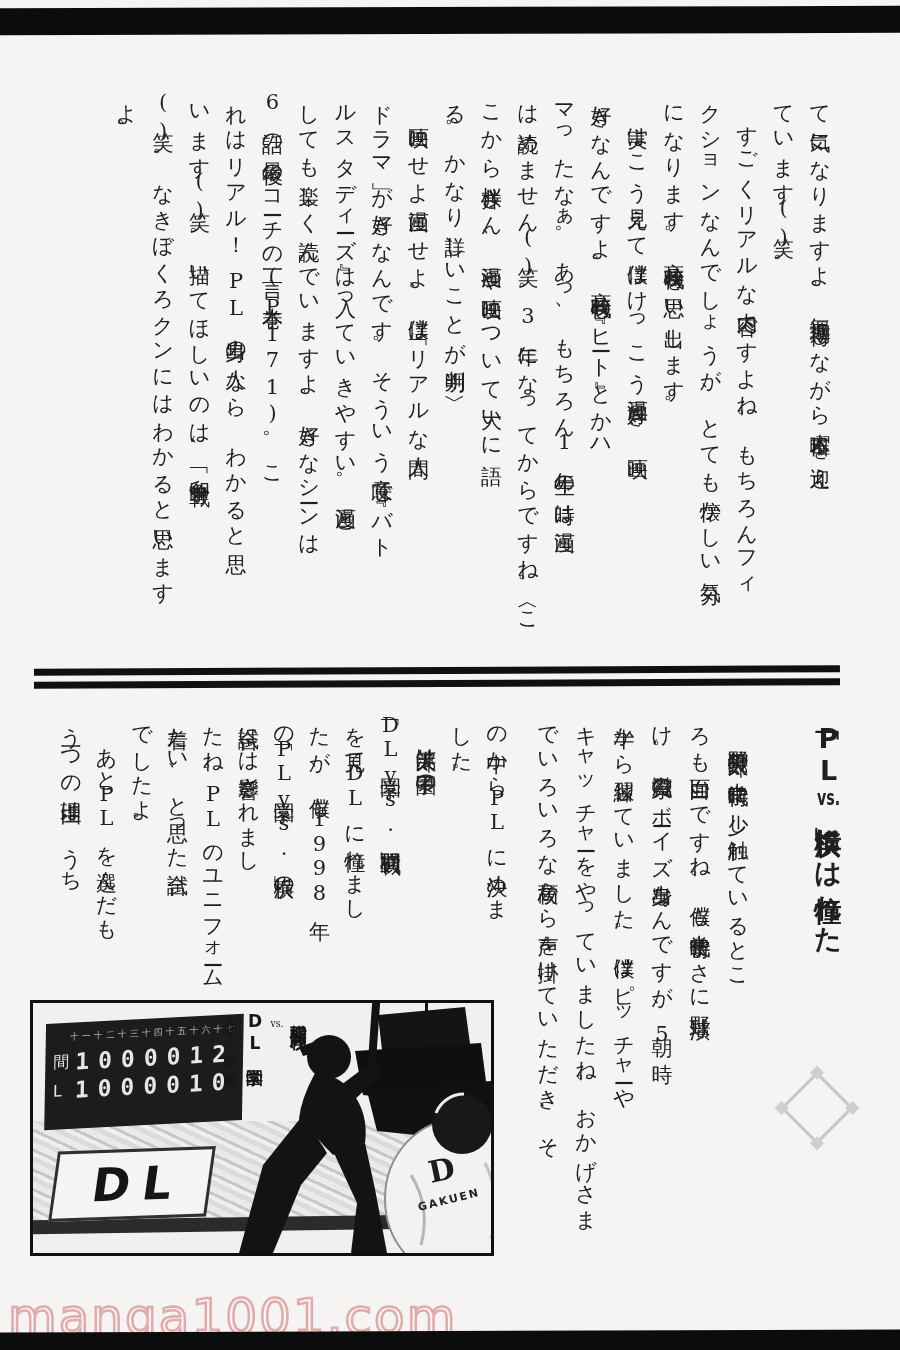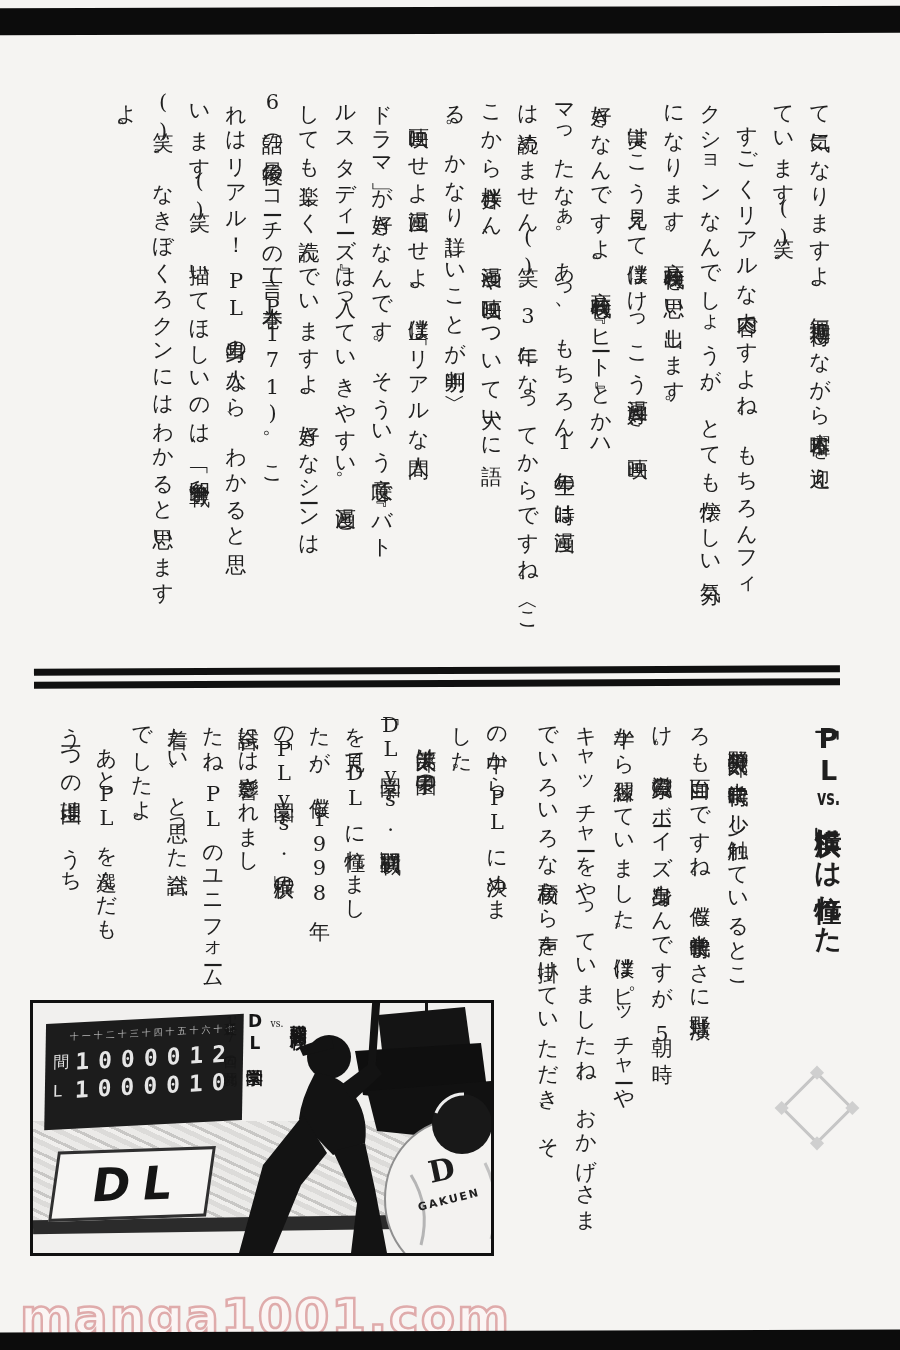--- a/index.html
+++ b/index.html
@@ -78,23 +78,23 @@
   }
   #panel-caption .cap-team{
     font-size:17px;font-weight:bold;letter-spacing:2px;line-height:24px;
     font-family:"DejaVu Sans","Liberation Sans",sans-serif;
   }
   #panel-caption .cap-vs{line-height:20px;font-size:15px;padding-top:6px;}
   #panel-caption .cap-sub{font-size:13px;letter-spacing:1px;line-height:26px;}
   
   #watermark{
     position:absolute;left:8px;top:1288px;z-index:5;
-    font-family:"DejaVu Sans","Liberation Sans",sans-serif;font-weight:700;
+    font-family:"DejaVu Sans","Liberation Sans",sans-serif;font-weight:400;
     font-size:50px;letter-spacing:2px;
-    color:rgba(255,246,246,.55);margin-left:12px;-webkit-text-stroke:2.5px #dfabab;
+    color:rgba(255,246,246,.55);-webkit-text-stroke:2.5px #dfabab;
   }
 </style>
 </head>
 <body>
 
 <div id="top-bar" class="bar"></div>
 
 <div id="top-text" class="vtext">
   <div class="col">て気になりますよ。毎週期待しながら木曜日を迎え</div>
   <div class="col">ています(笑)。</div>

